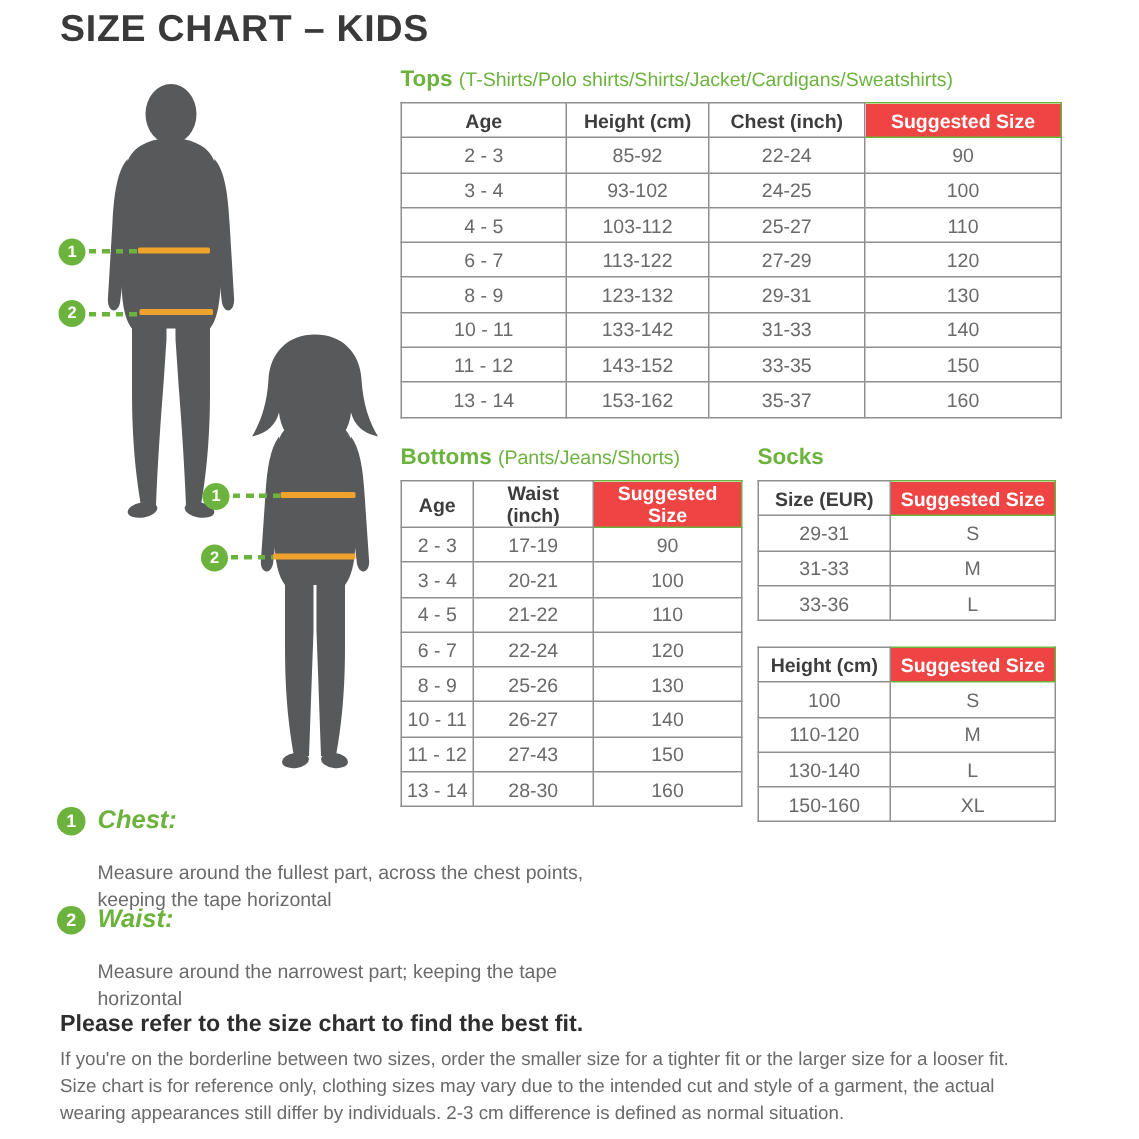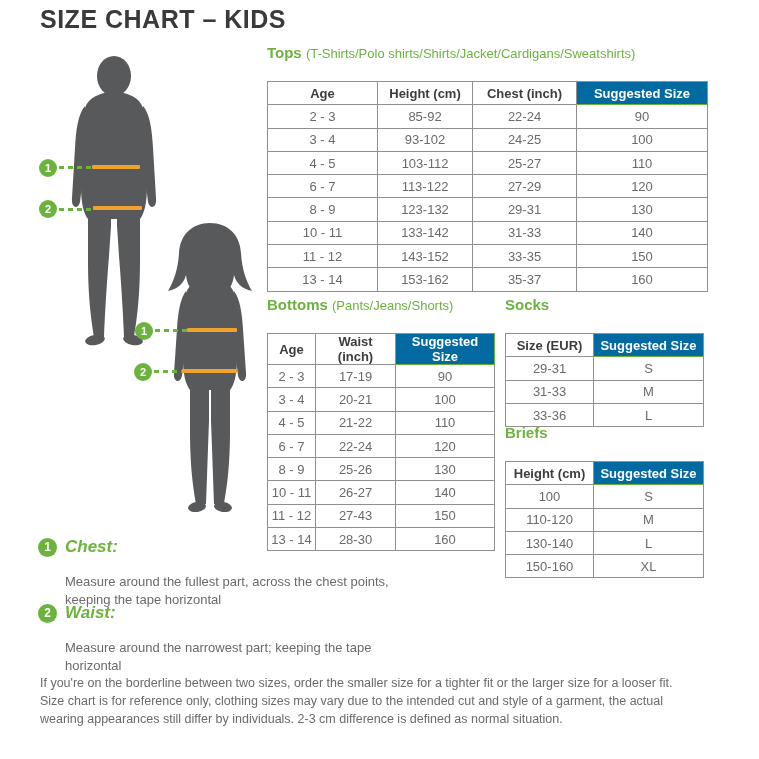--- a/index.html
+++ b/index.html
@@ -12,26 +12,26 @@
   
   .section { position:absolute; }
   #tops-section    { left:267px; top:44px;  }
   #bottoms-section { left:267px; top:296px; }
   #socks-section   { left:505px; top:296px; }
   #briefs-section  { left:505px; top:424px; }
 
   .section-label { font-size:15px; font-weight:bold; color:#6CB33E; white-space:nowrap; }
   .sec-sub { font-weight:normal; font-size:13px; color:#6CB33E; }
 
-  table.size-table { border-collapse:collapse; margin-top:20px; table-layout:fixed; background:#fff; }
+  table.size-table { border-collapse:collapse; margin-top:7px; table-layout:fixed; background:#fff; }
   .size-table th, .size-table td { border:1px solid #8f8f8f; text-align:center;
       height:23.3px; padding:0 3px; font-size:13px; overflow:hidden; }
   .size-table th { color:#3d3d3d; font-weight:bold; }
   .size-table td { color:#6a6a6a; }
-  .size-table thead th:last-child { background:#0369a1; color:#ffffff; border-color:#6CB33E; }
+  .size-table thead th:last-child { background:#ef4444; color:#ffffff; border-color:#6CB33E; }
 
   
   .sil { position:absolute; }
   #boy-sil  { left:64px;  top:56px;  }
   #girl-sil { left:164px; top:221px; }
 
   .marker-circle { position:absolute; width:18px; height:18px; border-radius:50%;
       background:#6CB33E; color:#fff; font-size:11px; font-weight:bold;
       text-align:center; line-height:18px; }
   .dash-line { position:absolute; height:3px;
@@ -271,23 +271,20 @@
           </tr>
           <tr>
             <td>33-36</td>
             <td>L</td>
           </tr>
         </tbody>
     </table>
   </div>
 
   <div class="section" id="briefs-section">
-    <div class="section-label">
-      <span>Briefs</span>
-    </div>
     <table class="size-table">
         <colgroup>
           <col style="width: 88px;">
           <col style="width: 110px;">
         </colgroup>
       <thead>
           <tr>
             <th>Height (cm)</th>
             <th>Suggested Size</th>
           </tr>
@@ -323,17 +320,18 @@
 
   <div class="note" id="note-waist">
     <div class="note-head">
       <span class="note-num">2</span>
       <span class="note-title">Waist:</span>
     </div>
     <div class="note-text">Measure around the narrowest part; keeping the tape horizontal</div>
   </div>
 
   <div class="footer">
+    <div class="footer-heading">Please refer to the size chart to find the best fit.</div>
     <div class="footer-line">If you're on the borderline between two sizes, order the smaller size for a tighter fit or the larger size for a looser fit.</div>
     <div class="footer-line">Size chart is for reference only, clothing sizes may vary due to the intended cut and style of a garment, the actual wearing appearances still differ by individuals. 2-3 cm difference is defined as normal situation.</div>
   </div>
 
 </div>
 
 </body></html>

